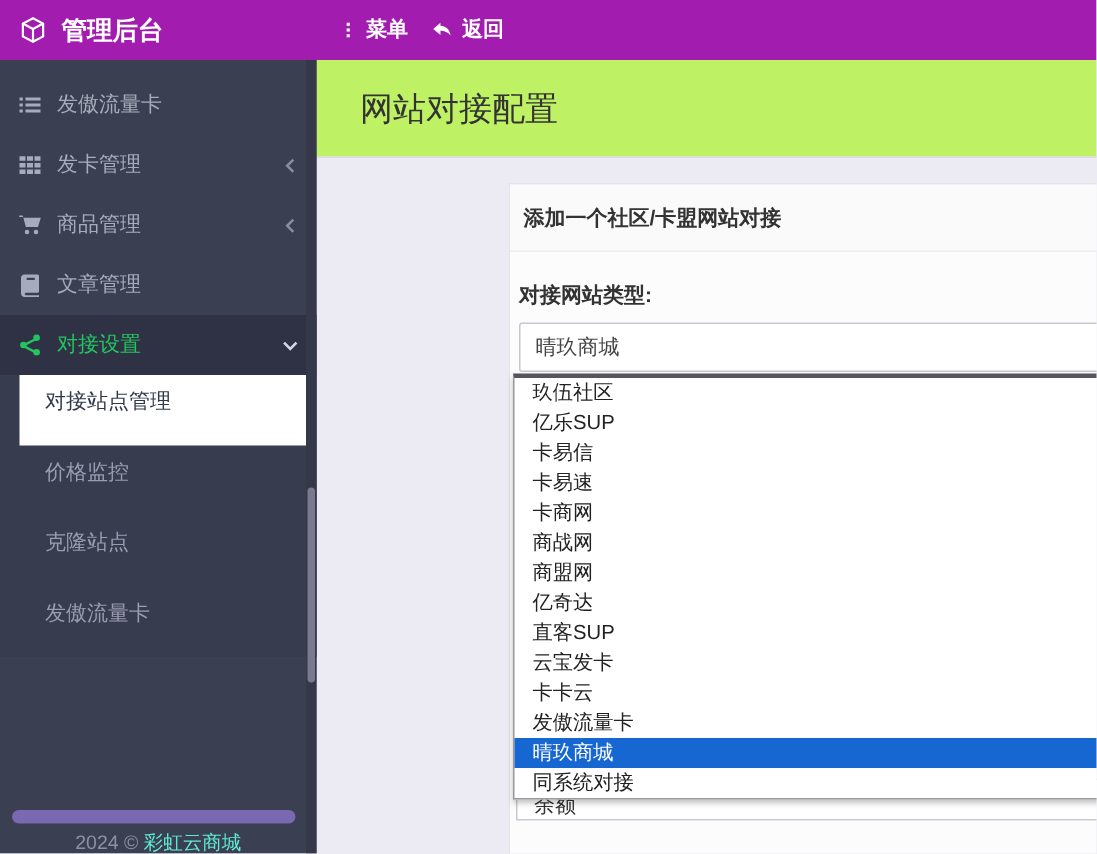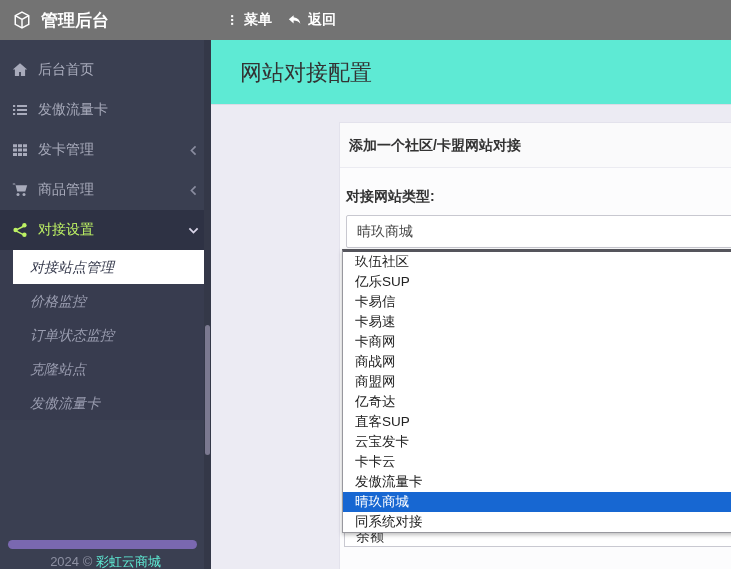--- a/index.html
+++ b/index.html
@@ -7,21 +7,21 @@
   body {
     font-family: "Liberation Sans", "DejaVu Sans", sans-serif;
     background:#ecebf3;
     position:relative;
   }
   #app { position:absolute; inset:0; width:731px; height:569px; overflow:hidden; }
 
   
   .header {
     position:absolute; top:0; left:0; width:100%; height:40px;
-    background:#737373; color:#fff;
+    background:#a21caf; color:#fff;
     display:flex; align-items:center; z-index:20;
   }
   .brand {
     width:211px; flex:0 0 211px;
     display:flex; align-items:center; gap:10px;
     padding-left:13px; font-size:17px; font-weight:bold;
   }
   .header-btn {
     display:flex; align-items:center; gap:6px;
     font-size:14px; font-weight:bold; color:#fff;
@@ -33,28 +33,28 @@
   .sidebar {
     position:absolute; top:40px; left:0; width:211px; bottom:0;
     background:#3a3f51; z-index:15;
   }
   .nav-item {
     height:40px; display:flex; align-items:center;
     padding:0 12px; color:#a8abbb; font-size:14px; cursor:pointer;
   }
   .nav-item .nav-icon { width:16px; height:16px; margin-right:10px; flex:0 0 16px; }
   .nav-item .nav-chevron { margin-left:auto; width:11px; height:11px; color:#8a8da0; }
-  .nav-item.section-active { background:#2e3244; color:#bef264; }
+  .nav-item.section-active { background:#2e3244; color:#22c55e; }
   .nav-item.section-active .nav-chevron { color:#d9d5e8; }
   .nav-list { padding-top:10px; }
 
   .submenu { background:#383c4f; }
   .sub-item {
-    height:34px; line-height:34px; padding-left:30px;
-    color:#9a9db0; font-size:14px; cursor:pointer;font-style:italic;
+    height:47px; line-height:34px; padding-left:30px;
+    color:#9a9db0; font-size:14px; cursor:pointer;
   }
   .sub-item.active {
     background:#ffffff; color:#33374a;
     margin-left:13px; margin-right:6px; padding-left:17px;
   }
 
   .v-scroll-track {
     position:absolute; right:0; top:0; bottom:0; width:7px;
     background:#343848;
   }
@@ -69,21 +69,21 @@
   .sidebar-footer {
     position:absolute; top:513px; width:100%;
     text-align:center; font-size:13px; color:#8d90a2;
   }
   .sidebar-footer .footer-link { color:#5eead4; cursor:pointer; }
 
   
   .content { position:absolute; left:211px; top:40px; right:0; bottom:0; background:#ecebf3; }
   .title-band {
     position:absolute; top:0; left:0; right:0; height:65px;
-    background:#5eead4; border-bottom:1px solid #dcdbe5;
+    background:#bef264; border-bottom:1px solid #dcdbe5;
   }
   .page-title {
     position:absolute; left:29px; top:18px;
     font-size:22px; color:#333; font-weight:normal;
   }
 
   .card {
     position:absolute; left:128px; top:82px; width:430px; top:82px; bottom:-5px;
     background:#fcfcfd; border:1px solid #e3e2ec; overflow:hidden; z-index:1;
   }
@@ -154,28 +154,20 @@
           <path d="M7 2.5L1.5 7.2 7 11.9V8.6c3.2 0 5.7 1.1 7.7 3.6-.5-4.3-3.2-6.9-7.7-7.4z"></path>
         </svg>
       </span>
       <span>返回</span>
     </div>
   </div>
 
   <div class="sidebar">
     <div class="nav-list">
 
-      <div class="nav-item">
-        <span class="nav-icon">
-          <svg viewBox="0 0 16 16" fill="currentColor" width="16" height="16">
-            <path d="M8 1.2L.8 7.4h2.1V14h4.2v-4h1.8v4h4.2V7.4h2.1z"></path>
-          </svg>
-        </span>
-        <span>后台首页</span>
-      </div>
 
       <div class="nav-item">
         <span class="nav-icon">
           <svg viewBox="0 0 16 16" fill="currentColor" width="16" height="16">
             <path d="M1 3h2.2v2H1zM5 3h10v2H5zM1 7h2.2v2H1zM5 7h10v2H5zM1 11h2.2v2H1zM5 11h10v2H5z"></path>
           </svg>
         </span>
         <span>发傲流量卡</span>
       </div>
 
@@ -203,20 +195,28 @@
         </span>
         <span>商品管理</span>
         <span class="nav-chevron">
           <svg viewBox="0 0 16 16" fill="none" stroke="currentColor" stroke-width="2.4" width="11" height="11">
             <path d="M11 2L5 8l6 6"></path>
           </svg>
         </span>
       </div>
 
 
+      <div class="nav-item">
+        <span class="nav-icon">
+          <svg viewBox="0 0 16 16" fill="currentColor" width="16" height="16">
+            <path d="M4.5 1H13a1 1 0 011 1v10.2a1 1 0 01-1 1H5a1 1 0 000 1.6h9V16H4.5A2.5 2.5 0 012 13.5v-10A2.5 2.5 0 014.5 1zm1.3 2.2v1.4h5.4V3.2z"></path>
+          </svg>
+        </span>
+        <span>文章管理</span>
+      </div>
 
       <div class="nav-item section-active">
         <span class="nav-icon">
           <svg viewBox="0 0 16 16" fill="currentColor" width="16" height="16">
             <circle cx="12.4" cy="3.2" r="2.2"></circle>
               <circle cx="3.6" cy="8" r="2.2"></circle>
               <circle cx="12.4" cy="12.8" r="2.2"></circle>
             <path d="M4.6 6.9l6.6-3.4.8 1.4-6.6 3.4zM4.8 8.4l6.8 3.5-.7 1.4-6.8-3.5z"></path>
           </svg>
         </span>
@@ -224,21 +224,20 @@
         <span class="nav-chevron">
           <svg viewBox="0 0 16 16" fill="none" stroke="currentColor" stroke-width="2.6" width="11" height="11">
             <path d="M2 5l6 6 6-6"></path>
           </svg>
         </span>
       </div>
 
       <div class="submenu">
         <div class="sub-item active">对接站点管理</div>
         <div class="sub-item">价格监控</div>
-        <div class="sub-item">订单状态监控</div>
         <div class="sub-item">克隆站点</div>
         <div class="sub-item">发傲流量卡</div>
       </div>
     </div>
 
     <div class="v-scroll-track"></div>
     <div class="v-scroll-thumb"></div>
     <div class="h-scroll-thumb"></div>
 
     <div class="sidebar-footer">

